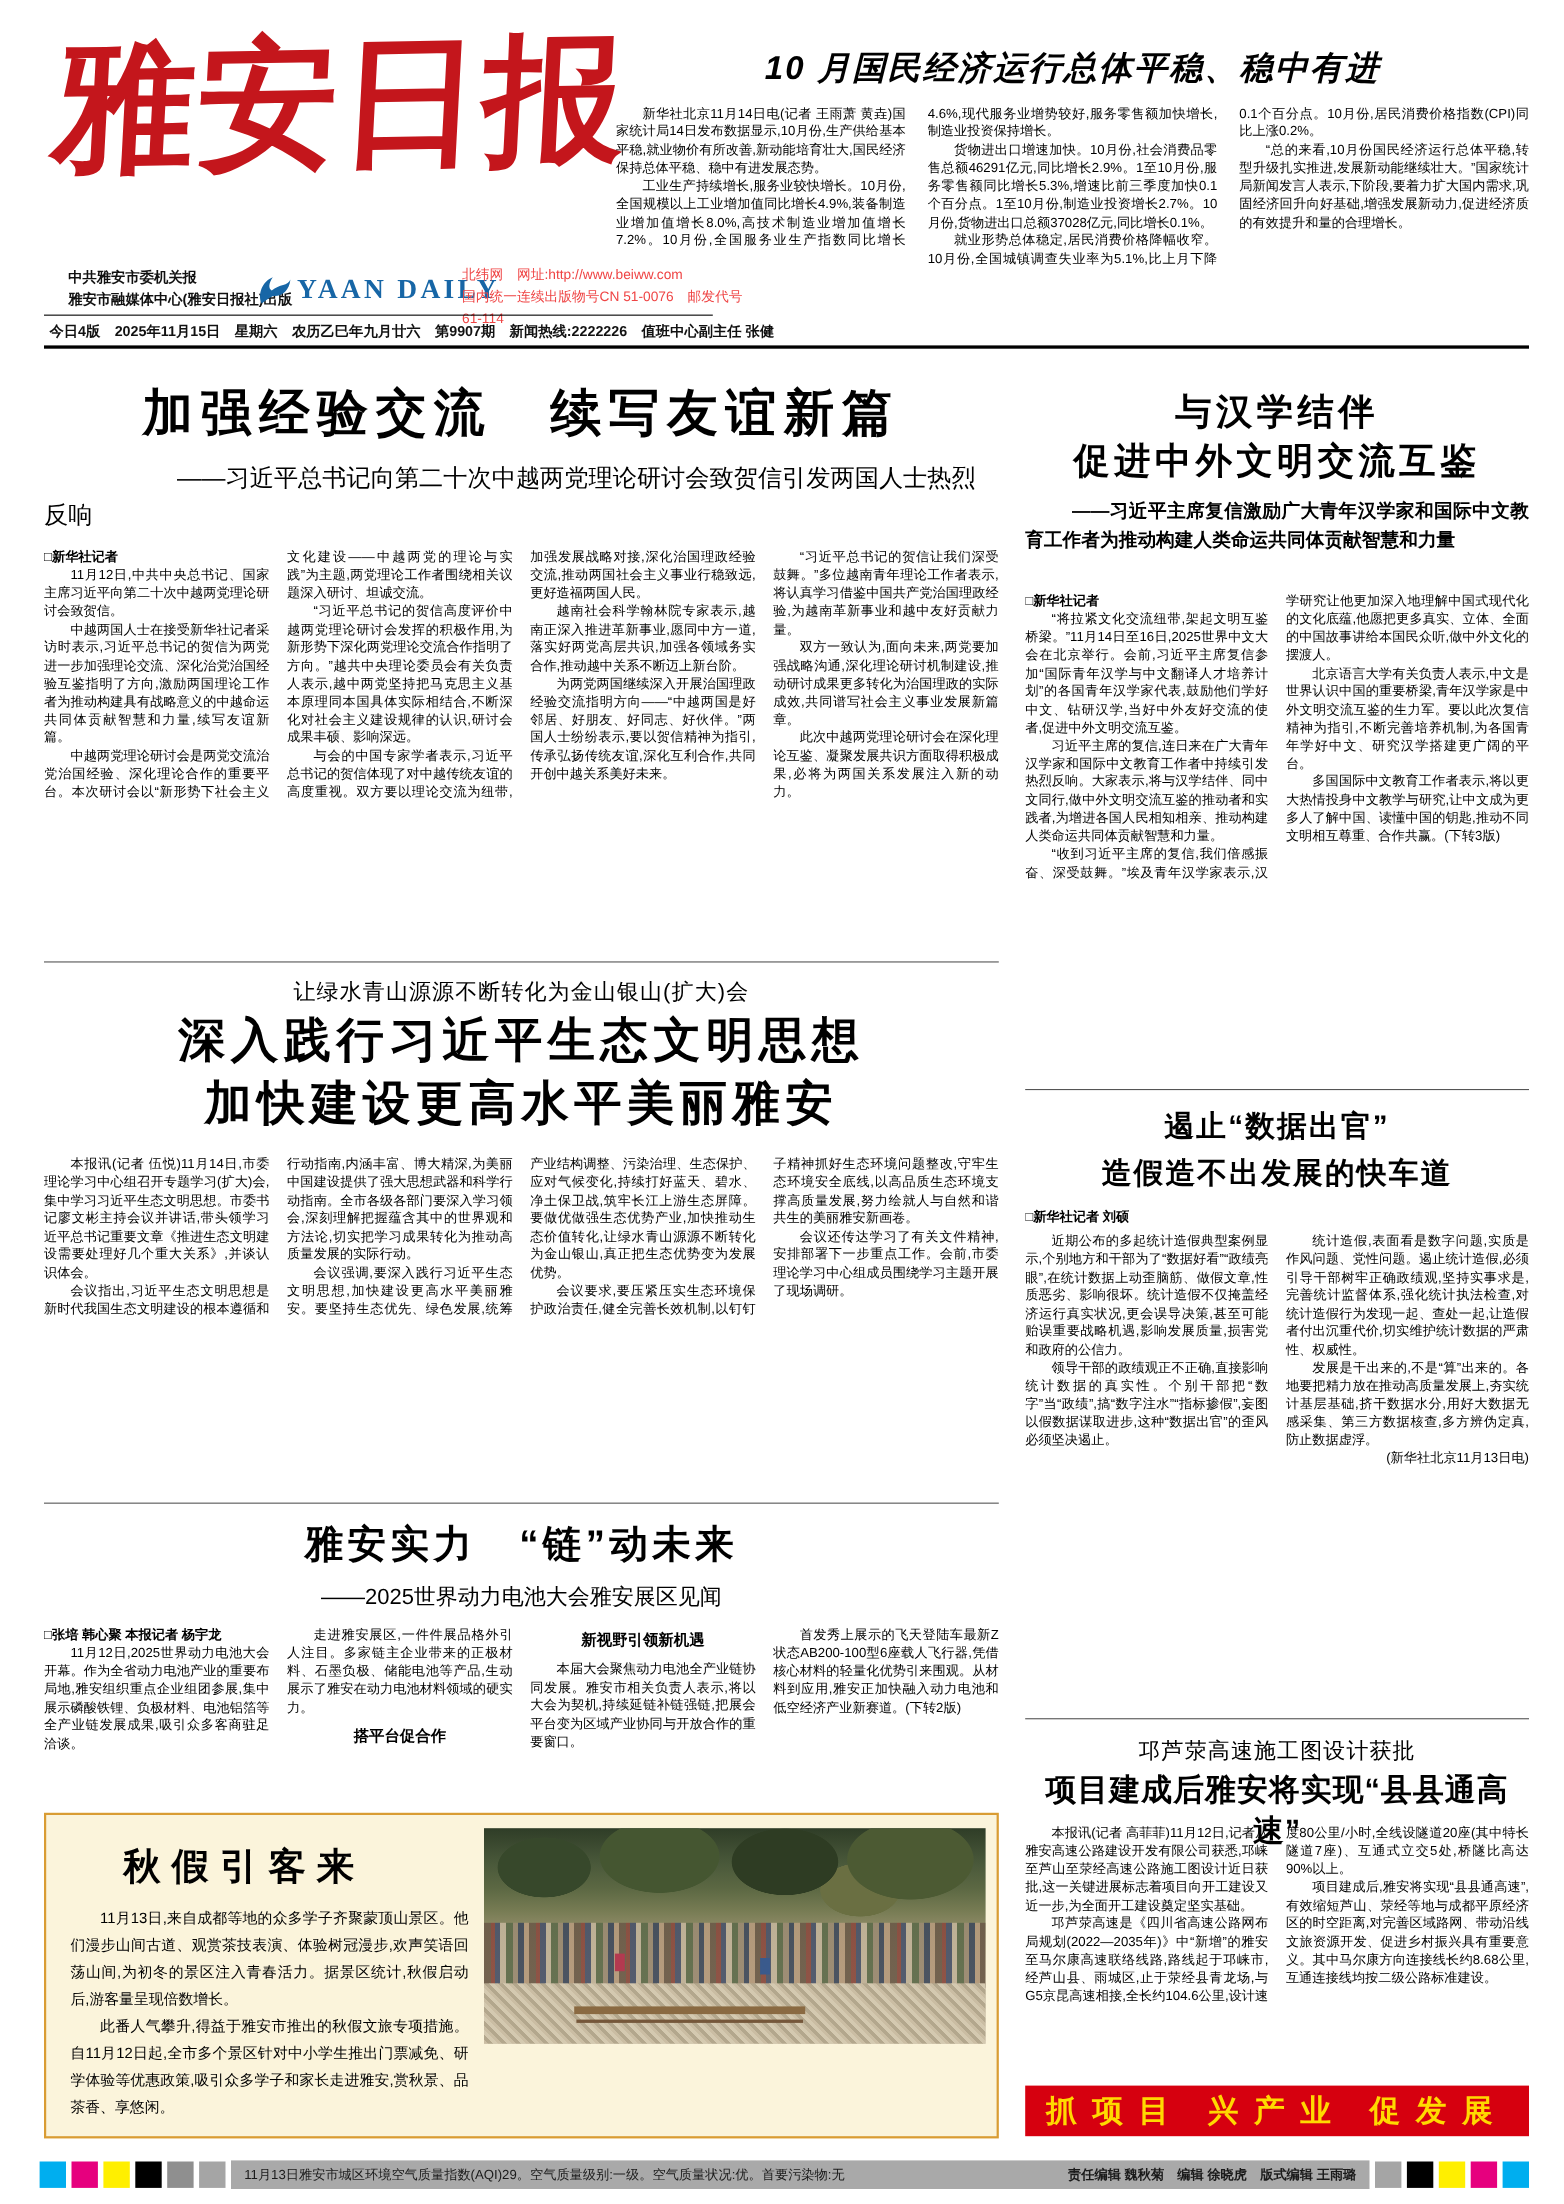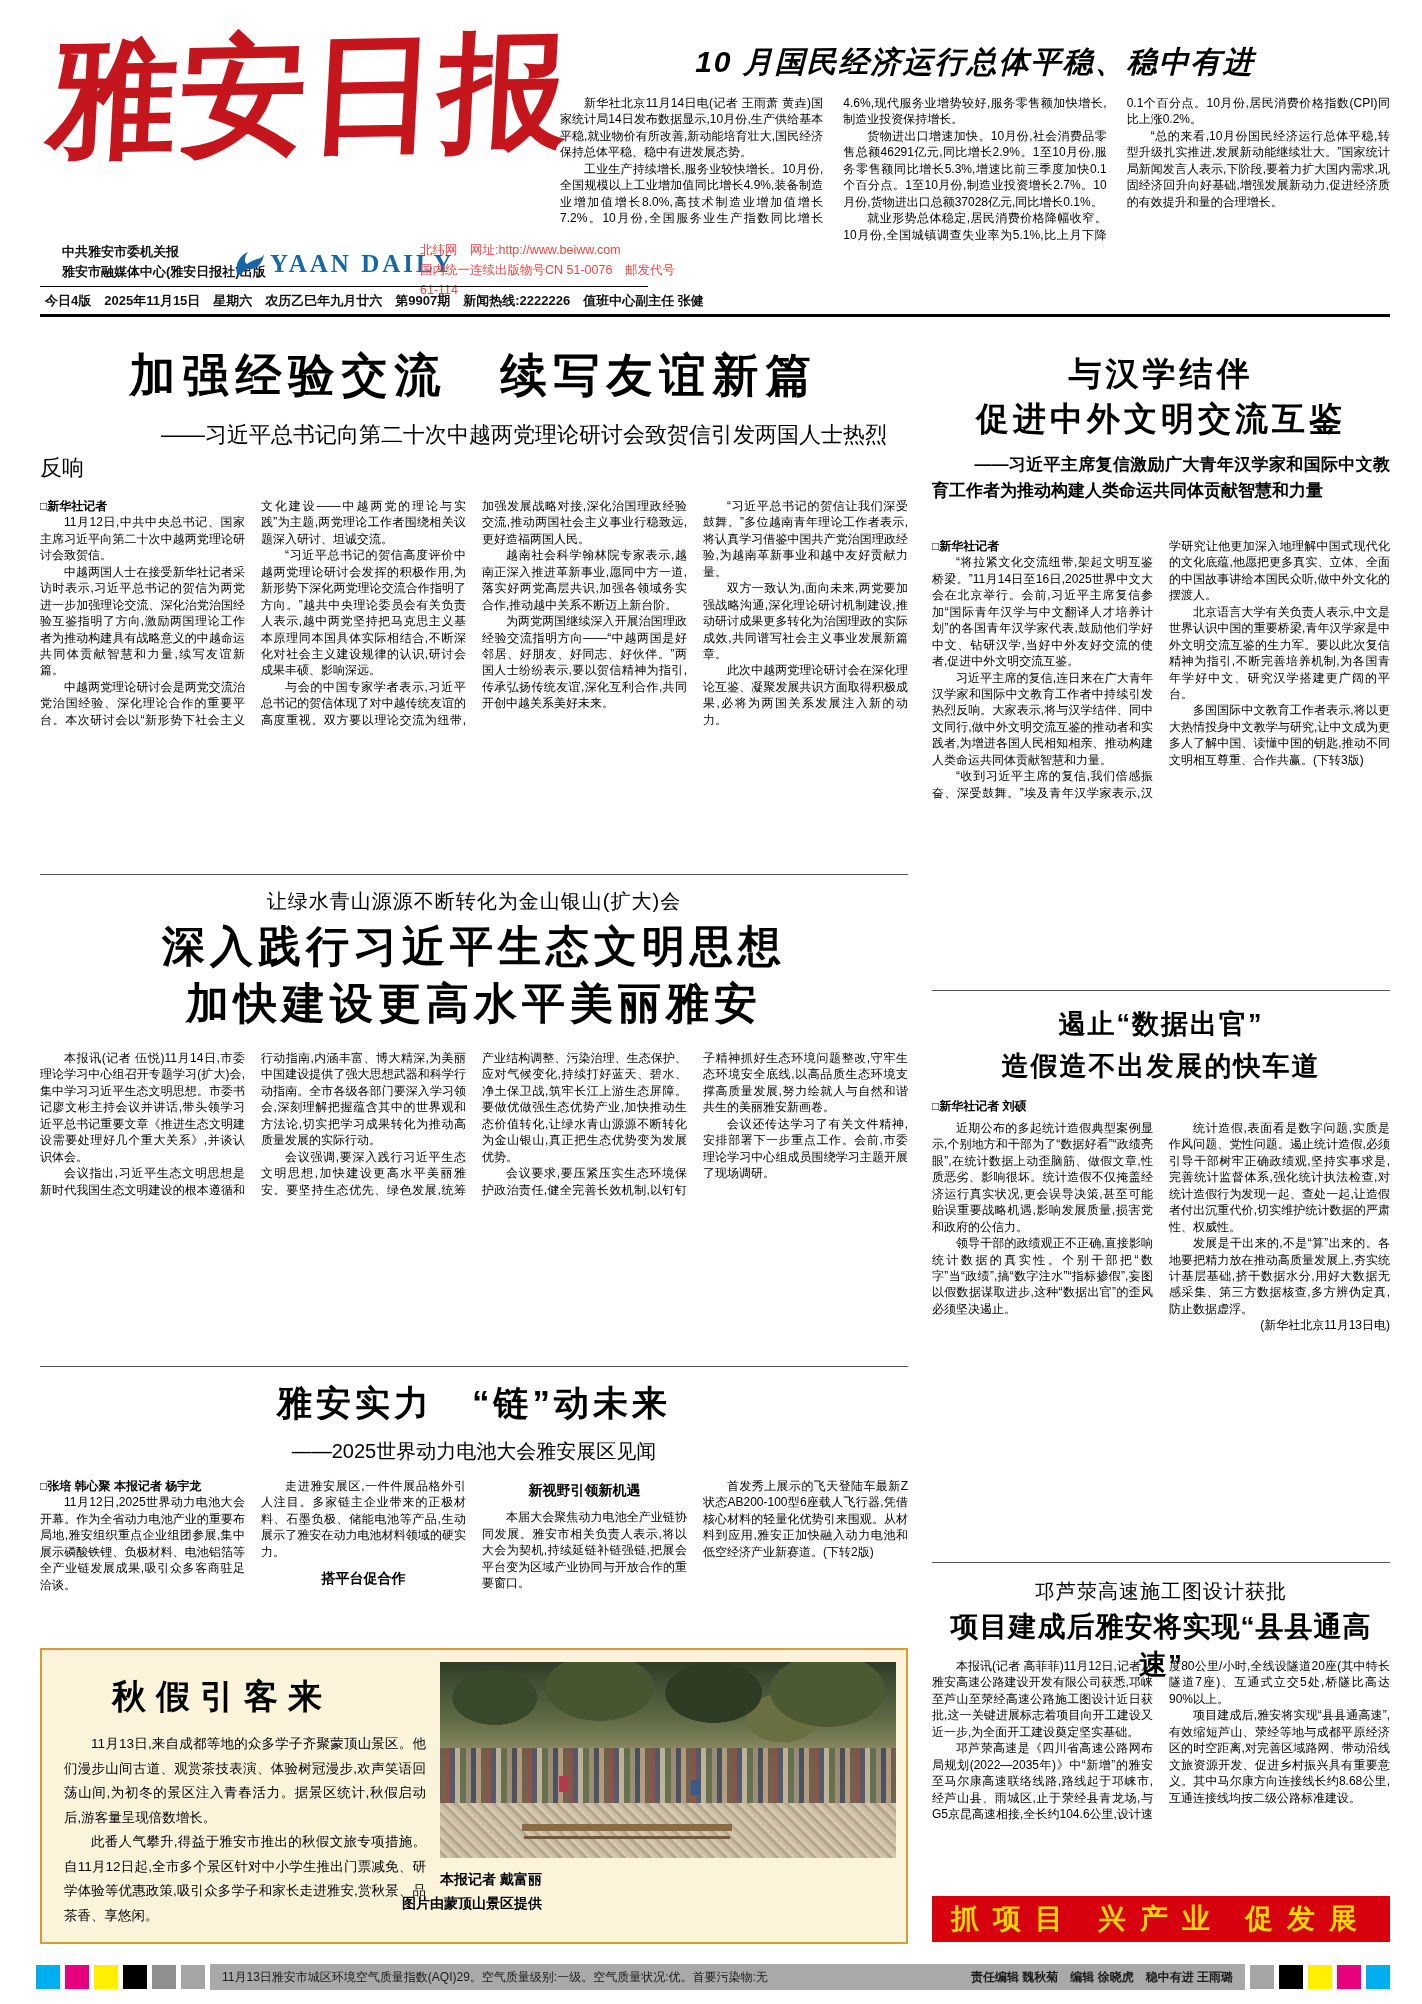--- a/index.html
+++ b/index.html
@@ -227,40 +227,36 @@
       <p>图为学生们在蒙顶山景区观看茶技表演。</p>
     </div>
     <div class="abs photo" style="left:398px; top:12px; width:456px; height:196px;">
       <div class="trees"></div>
       <div class="crowd"></div>
       <div class="ground"></div>
       <div class="bench"></div>
       <div class="fig-red"></div>
       <div class="fig-blue"></div>
     </div>
-    <div class="abs autumn-credits" style="left:180px; top:218px; width:320px;">
-      <div>本报记者 戴富丽</div>
-      <div>图片由蒙顶山景区提供</div>
-    </div>
   </div>
 
   <div class="abs banner" style="left: 932px; top: 1896px; width: 458px; height: 46px; background: rgb(214, 0, 15);">
     <span class="banner-text">抓项目 兴产业 促发展</span>
   </div>
 
   <div class="abs bottom-bar" style="left:36px; top:1956px; width:1354px; height:42px;">
     <div class="sq" style="background: rgb(0, 174, 239);"></div>
     <div class="sq" style="background: rgb(230, 0, 126);"></div>
     <div class="sq" style="background: rgb(255, 239, 0);"></div>
     <div class="sq" style="background: rgb(0, 0, 0);"></div>
     <div class="sq" style="background: rgb(143, 143, 143);"></div>
     <div class="sq" style="background: rgb(165, 165, 165);"></div>
     <div class="bar-strip">
       <span>11月13日雅安市城区环境空气质量指数(AQI)29。空气质量级别:一级。空气质量状况:优。首要污染物:无</span>
-      <span class="credits">责任编辑 魏秋菊　编辑 徐晓虎　稳中有进 王雨璐</span>
+      <span class="credits">责任编辑 魏秋菊　编辑 徐晓虎　版式编辑 王雨璐</span>
     </div>
     <div class="sq" style="background: rgb(165, 165, 165);"></div>
     <div class="sq" style="background: rgb(0, 0, 0);"></div>
     <div class="sq" style="background: rgb(255, 239, 0);"></div>
     <div class="sq" style="background: rgb(230, 0, 126);"></div>
     <div class="sq" style="background: rgb(0, 174, 239);"></div>
   </div>
 
 </div>
 

